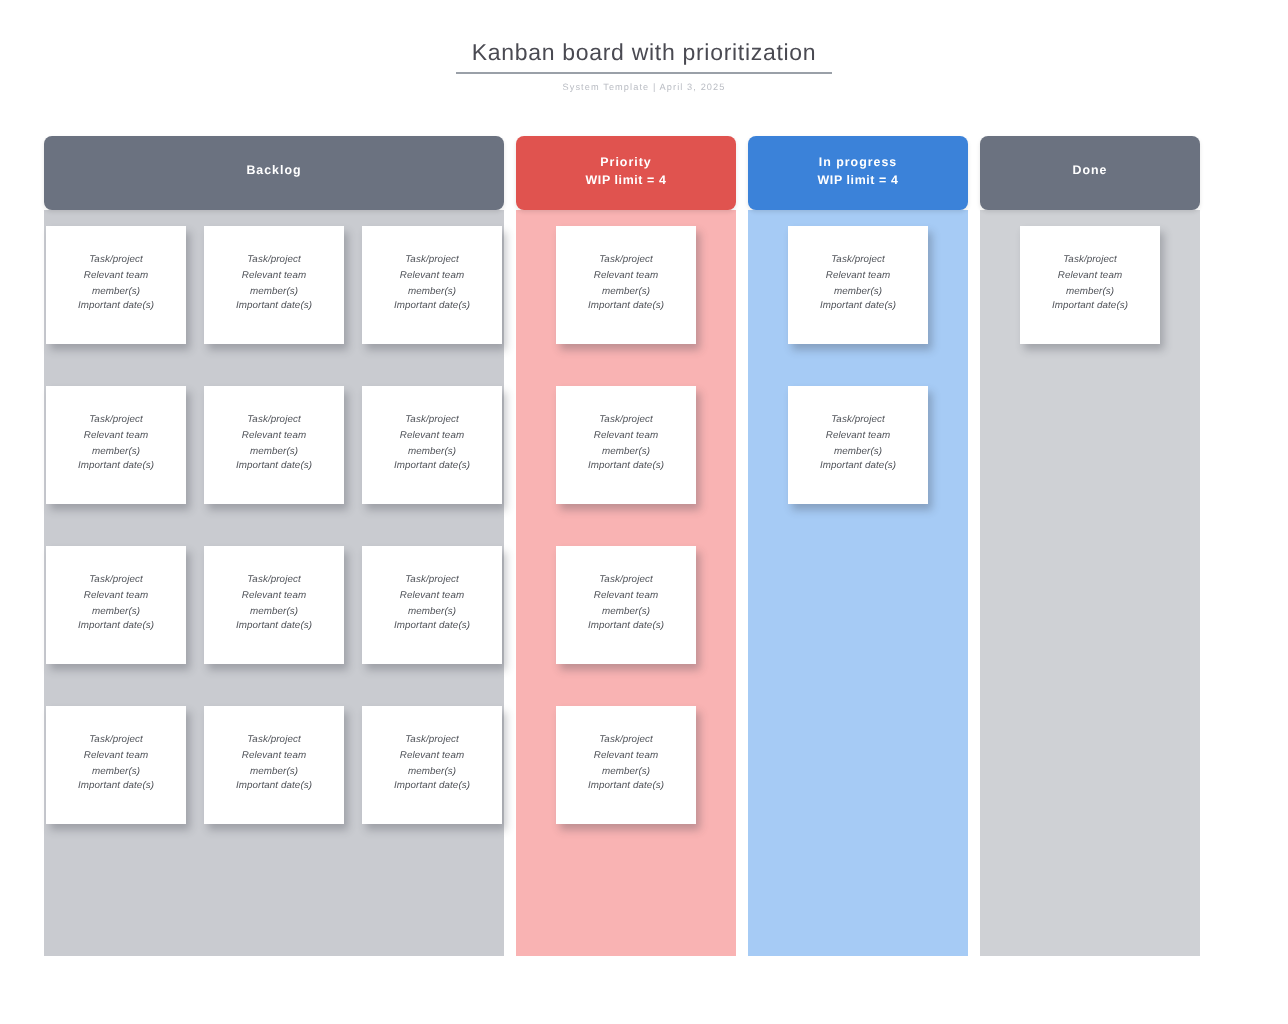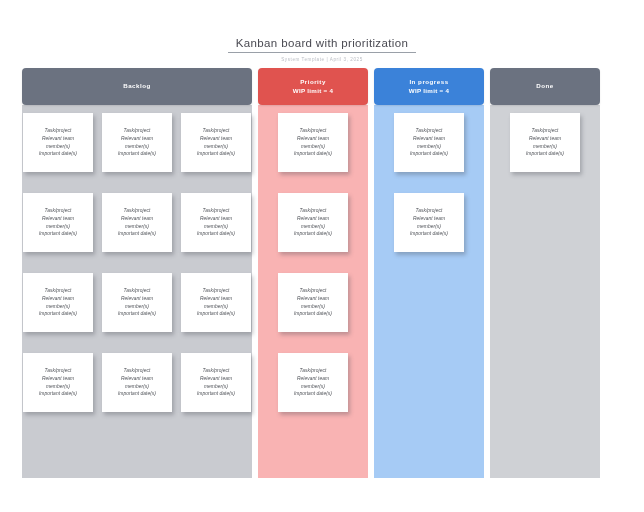--- a/index.html
+++ b/index.html
@@ -11,21 +11,21 @@
     width: 644px;
     height: 512px;
     background: #ffffff;
     font-family: "Liberation Sans", sans-serif;
     overflow: hidden;
   }
 
   
   .title-block {
     width: 644px;
-    padding-top: 33px;
+    padding-top: 17px;
     text-align: center;
   }
   .page-title {
     font-size: 11.5px;
     color: #4a4a52;
     letter-spacing: 0.35px;
     font-weight: 400;
     display: inline-block;
     padding: 0 8px 3px 8px;
     border-bottom: 1px solid #9aa0a8;

